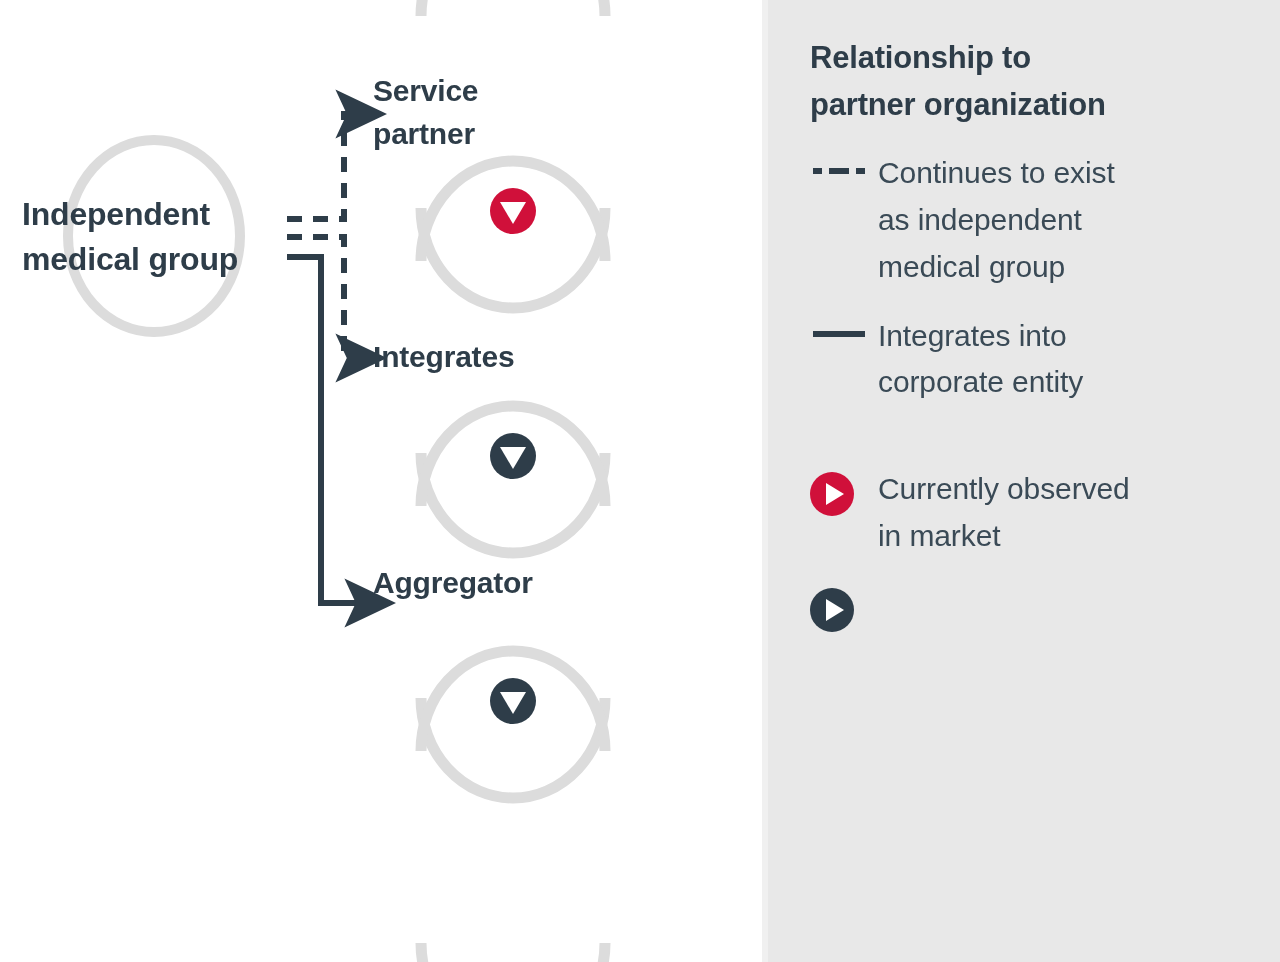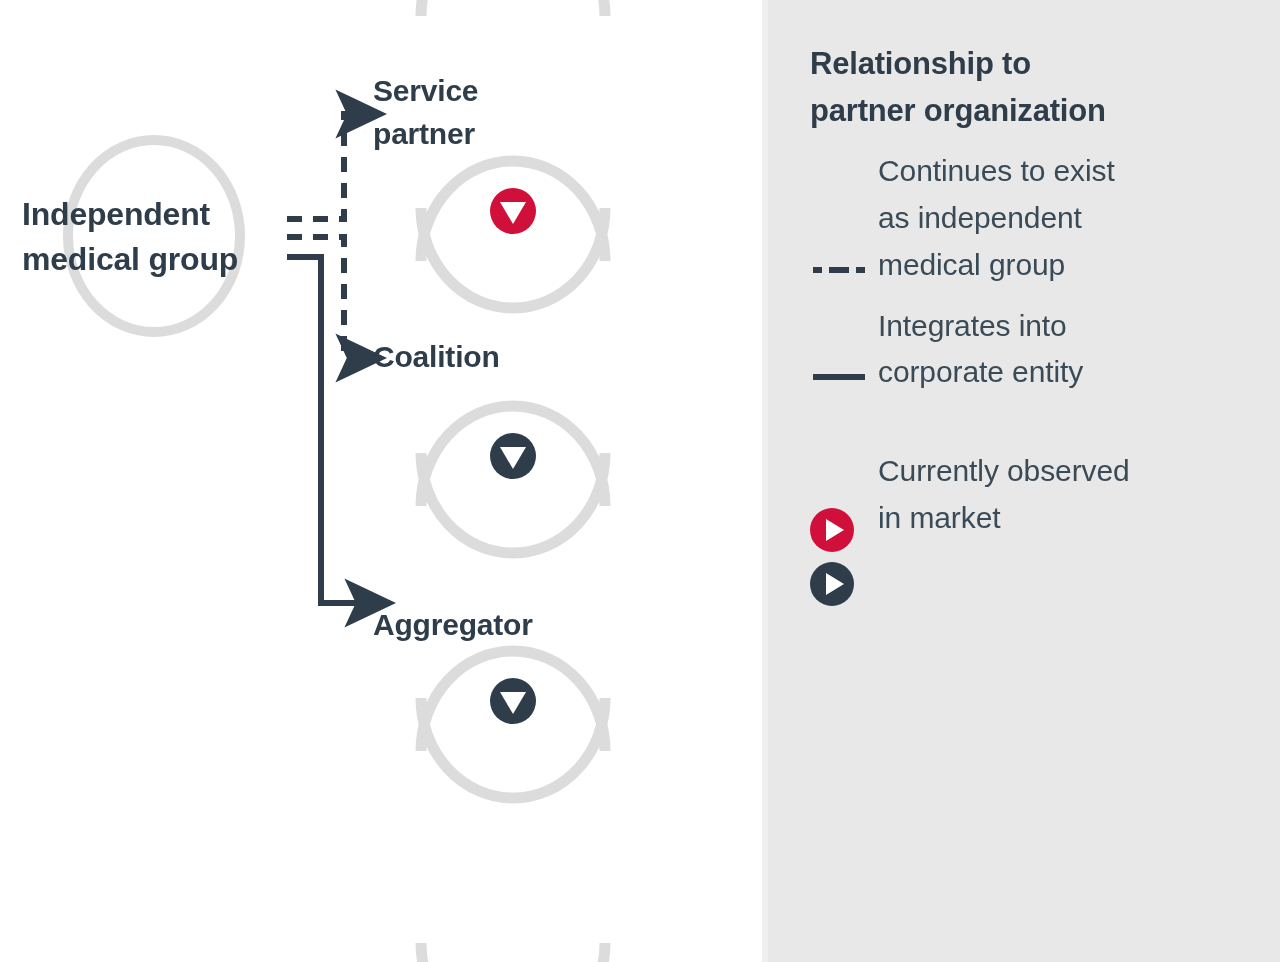--- a/index.html
+++ b/index.html
@@ -31,36 +31,36 @@
   }
   #legend-panel .panel-edge {
     position: absolute;
     left: 0; top: 0;
     width: 6px; height: 100%;
     background: #f0f0f0;
   }
   .legend-inner {
     position: absolute;
     left: 48px;
-    top: 40px;
+    top: 34px;
     width: 430px;
   }
   .legend-title {
     font-size: 31px;
     font-weight: bold;
     line-height: 1.52;
     color: #2e3d49;
     letter-spacing: -0.2px;
     margin: 0;
     white-space: pre-line;
   }
   .legend-item {
     display: flex;
-    align-items: flex-end;
-    margin-top: 14px;
+    align-items: flex-start;
+    margin-top: 22px;
   }
   .legend-marker {
     flex: 0 0 68px;
     height: 40px;
     position: relative;
   }
   .legend-text {
     font-size: 30px;
     line-height: 1.56;
     color: #3a4a56;
@@ -190,23 +190,23 @@
         <path d="M 500 692 L 526 692 L 513 714 Z" fill="#ffffff"></path>
       </g>
     </svg>
 
     <div class="node-label" id="lbl-source">Independent
 medical group</div>
 
     <div class="node-label chain-label" style="top:70px;">Service
 partner</div>
 
-    <div class="node-label chain-label" style="top:336px;">Coalition</div>
-
-    <div class="node-label chain-label" style="top:604px;">Aggregator</div>
+    <div class="node-label chain-label" style="top:336px;">Integrates</div>
+
+    <div class="node-label chain-label" style="top:562px;">Aggregator</div>
 
   </div>
 
   <div id="legend-panel">
     <div class="panel-edge"></div>
 
     <div class="legend-inner">
 
       <div class="legend-title">Relationship to
 partner organization</div>

